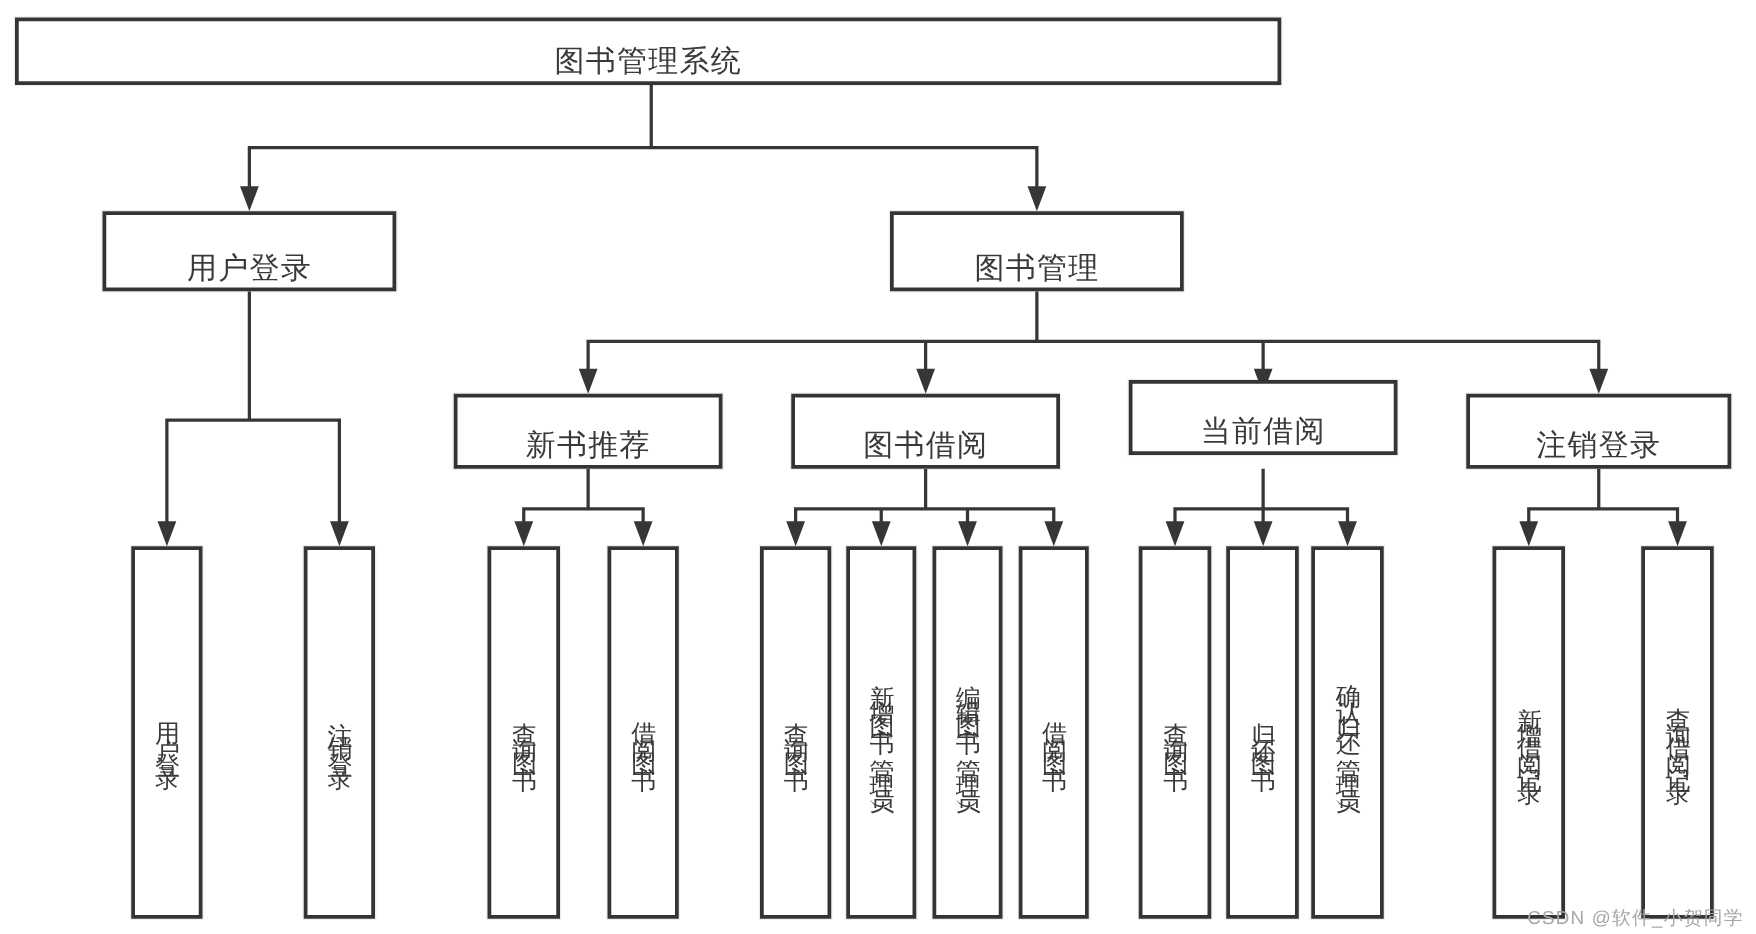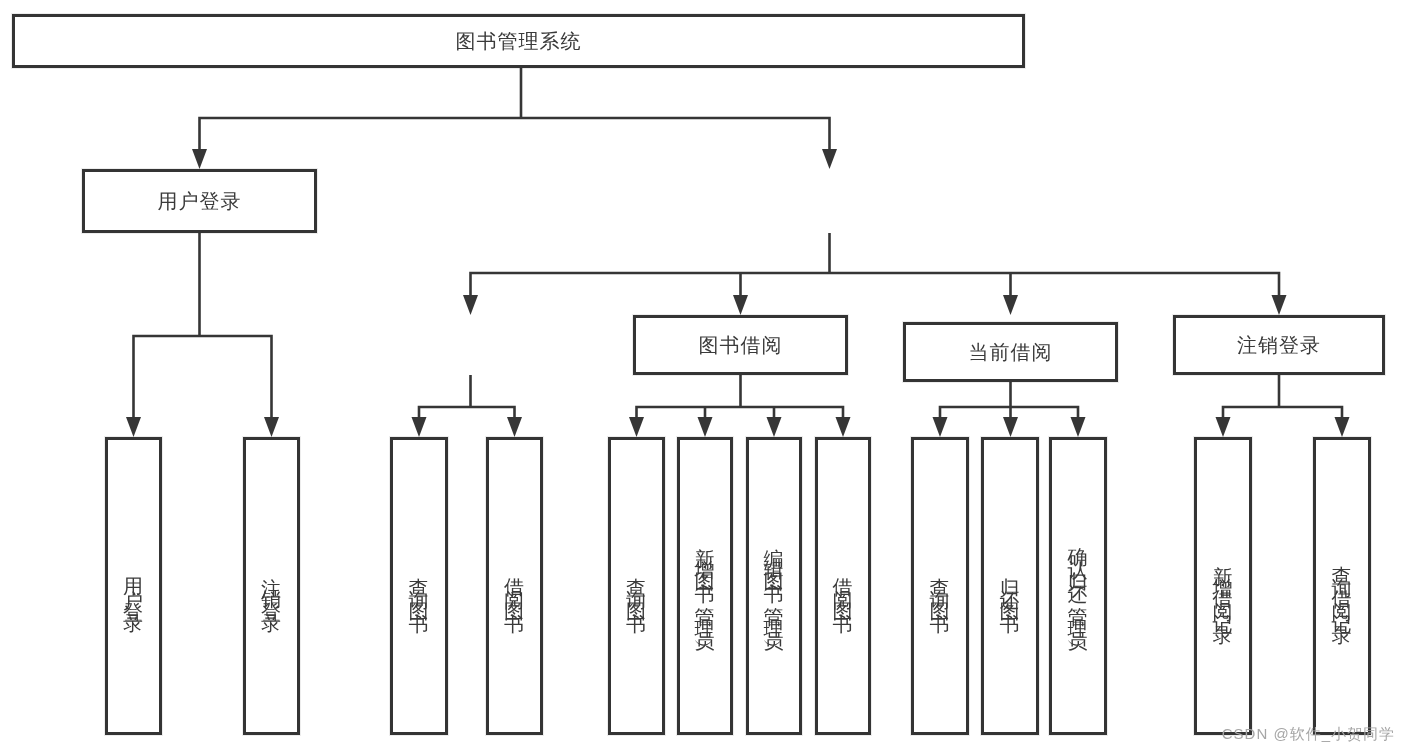--- a/index.html
+++ b/index.html
@@ -13,38 +13,38 @@
   .connectors{position:absolute;left:0;top:0;width:1405px;height:747px;}
   .node{
     position:absolute;
     background:#ffffff;
     border:3px solid #343434;
     box-sizing:border-box;
     display:flex;align-items:center;justify-content:center;
     color:#3a3a3a;
     box-shadow:0 0 0 1px rgba(0,0,0,0.07);
   }
-  .node-h{font-size:20px;letter-spacing:1px;}
+  .node-h{font-size:24px;letter-spacing:1px;align-items:flex-end;}
   .node-v{font-size:20px;}
   .node-v .vtext{
     writing-mode:vertical-rl;
     text-orientation:mixed;
     letter-spacing:12px;
     line-height:1;
     white-space:nowrap;
   }
   
   .n-root{left:12px;top:14px;width:1013px;height:54px;}
   
   .n-l2-0{left:82px;top:169px;width:235px;height:64px;}
   .n-l2-1{left:712px;top:169px;width:235px;height:64px;}
   
   .n-l3-0{left:363px;top:315px;width:215px;height:60px;}
   .n-l3-1{left:633px;top:315px;width:215px;height:60px;}
-  .n-l3-2{left:903px;top:322px;width:215px;height:60px;}
+  .n-l3-2{left:903px;top:304px;width:215px;height:60px;}
   .n-l3-3{left:1173px;top:315px;width:212px;height:60px;}
   
   .leaf{top:437px;height:298px;}
   .n-lf-0{left:105px;width:57px;}
   .n-lf-1{left:243px;width:57px;}
   .n-lf-2{left:390px;width:58px;}
   .n-lf-3{left:486px;width:57px;}
   .n-lf-4{left:608px;width:57px;}
   .n-lf-5{left:677px;width:56px;}
   .n-lf-6{left:746px;width:56px;}
@@ -128,21 +128,27 @@
     </g>
   </svg>
 
   <div class="node node-h n-root">
     <span>图书管理系统</span>
   </div>
 
   <div class="node node-h n-l2-0">
     <span>用户登录</span>
   </div>
+  <div class="node node-h n-l2-1">
+    <span>图书管理</span>
+  </div>
 
+  <div class="node node-h n-l3-0">
+    <span>新书推荐</span>
+  </div>
   <div class="node node-h n-l3-1">
     <span>图书借阅</span>
   </div>
   <div class="node node-h n-l3-2">
     <span>当前借阅</span>
   </div>
   <div class="node node-h n-l3-3">
     <span>注销登录</span>
   </div>
 

